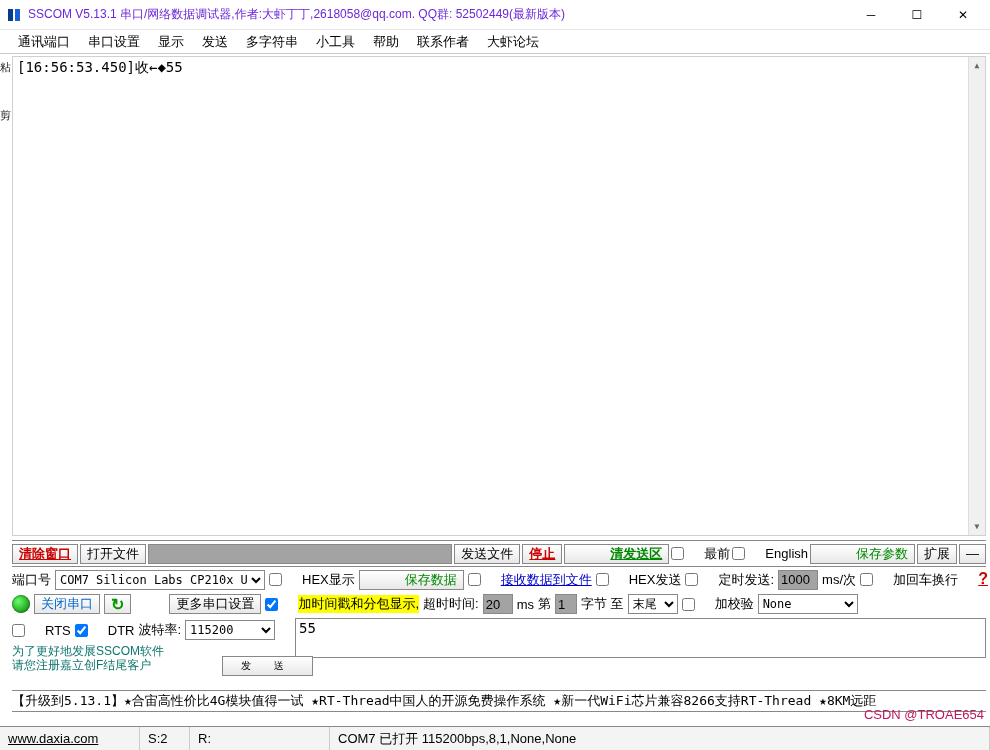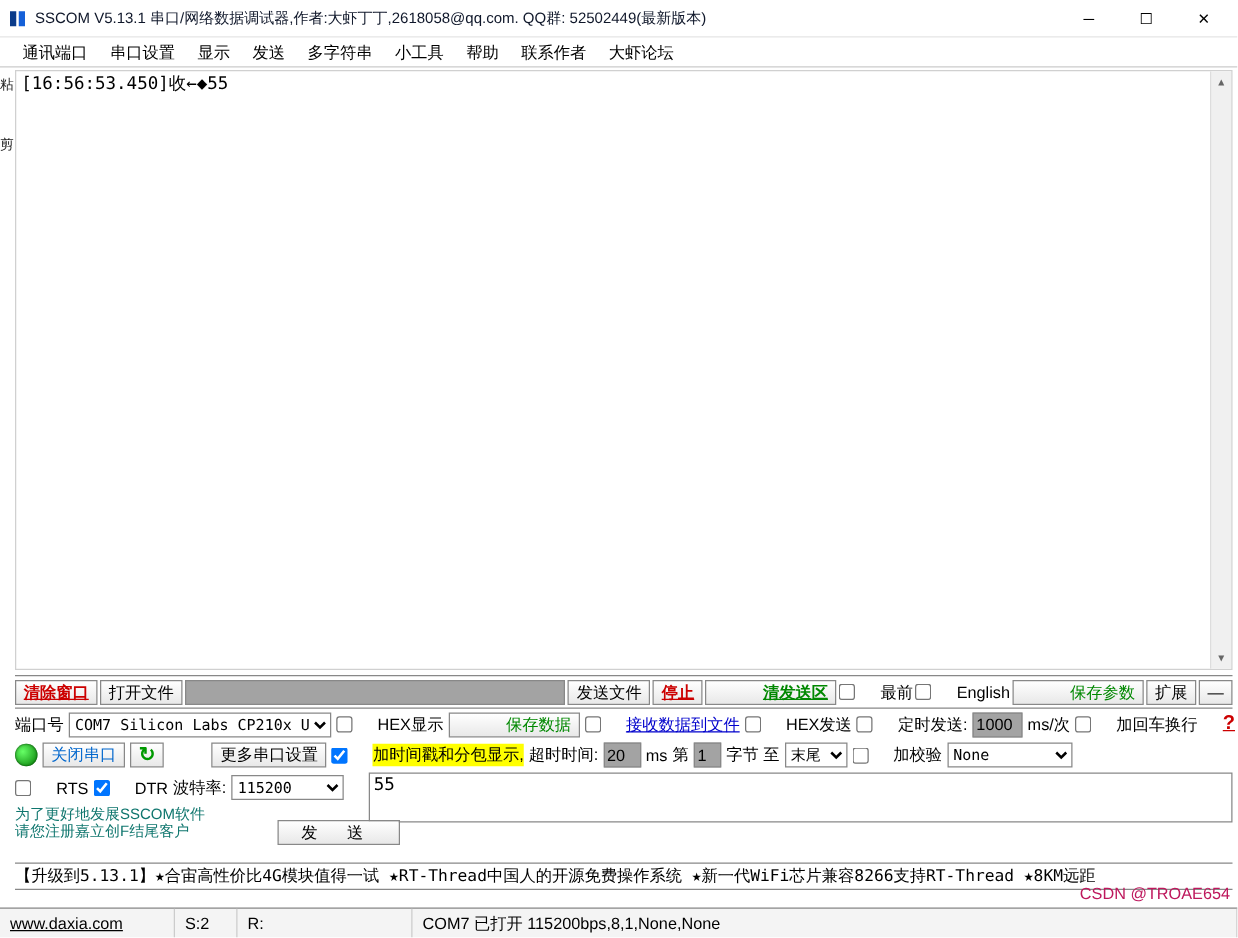--- a/index.html
+++ b/index.html
@@ -1,19 +1,19 @@
 <!DOCTYPE html>
 <html><head>
 <meta charset="utf-8">
 <style>
 * { box-sizing: border-box; margin: 0; padding: 0; }
 body { font-family: "Microsoft YaHei", SimSun, Arial, sans-serif; font-size: 12px; background: #fff; width: 990px; height: 750px; overflow: hidden; position: relative; }
 .titlebar { height: 30px; display: flex; align-items: center; padding: 0 4px; border-bottom: 1px solid #e5e5e5; background: #fff; }
 .titlebar .icon-wrap { width: 20px; height: 20px; display: flex; align-items: center; justify-content: center; margin-right: 4px; }
-.titlebar .title-text { flex: 1; font-size: 12px; color: #0f172a; }
+.titlebar .title-text { flex: 1; font-size: 12px; color: #6d28d9; }
 .titlebar .winbtn { width: 46px; height: 28px; display: flex; align-items: center; justify-content: center; color: #000; }
 .menubar { height: 24px; display: flex; align-items: center; padding: 0 10px; gap: 2px; border-bottom: 1px solid #ccc; }
 .menubar .mitem { padding: 2px 8px; font-size: 13px; color: #000; cursor: default; }
 .left-edge { position: absolute; left: 0; top: 56px; width: 12px; font-size: 11px; color: #222; }
 .log-area { position: absolute; left: 12px; right: 4px; top: 56px; height: 480px; border: 1px solid #d0d0d0; background: #fff; padding: 2px 4px; font-family: SimSun, monospace; font-size: 14px; line-height: 16px; overflow: hidden; }
 .log-area .scrollbar { position: absolute; right: 0; top: 0; bottom: 0; width: 17px; background: #f0f0f0; border-left: 1px solid #ddd; }
 .log-area .scrollbar::before { content: "▲"; position: absolute; top: 0; left: 0; right: 0; text-align: center; font-size: 8px; color: #666; line-height: 17px; }
 .log-area .scrollbar::after { content: "▼"; position: absolute; bottom: 0; left: 0; right: 0; text-align: center; font-size: 8px; color: #666; line-height: 17px; }
 .toolbar1 { position: absolute; left: 12px; right: 4px; top: 540px; height: 24px; display: flex; align-items: center; gap: 2px; border-top: 1px solid #888; padding-top: 2px; }
 .btn { border: 1px solid #888; background: linear-gradient(#fff,#e8e8e8); padding: 1px 6px; font-size: 13px; height: 20px; display: inline-flex; align-items: center; cursor: pointer; }
@@ -28,21 +28,21 @@
 .toolbar3 { position: absolute; left: 12px; right: 4px; top: 592px; height: 24px; display: flex; align-items: center; gap: 4px; }
 .circle-green-outer { width:18px; height:18px; border-radius:50%; background: radial-gradient(circle at 35% 35%, #6f6, #070); box-shadow: inset 0 0 2px #030; }
 .refresh-icon { color: #090; font-size: 16px; font-weight: bold; }
 .yellow-hl { background: #ffff00; }
 .label-txt { font-size: 13px; color: #000; }
 .toolbar4 { position: absolute; left: 12px; right: 4px; top: 618px; height: 24px; display: flex; align-items: center; gap: 4px; }
 .send-area { position: absolute; left: 295px; right: 4px; top: 618px; height: 40px; border: 1px solid #888; background: #fff; font-family: monospace; font-size: 14px; padding: 1px 3px; }
 .promo-row { position: absolute; left: 12px; right: 4px; top: 644px; height: 40px; display: flex; flex-direction: column; }
 .promo-row .gray { color: #0f766e; font-size: 12px; line-height: 14px; }
 .send-btn-box { position: absolute; left: 222px; top: 656px; }
-.send-btn-box .btn { padding: 2px 18px; font-size: 13px; letter-spacing: 10px; }
+.send-btn-box .btn { padding: 2px 18px; font-size: 10px; letter-spacing: 10px; }
 .black-bar { position: absolute; left: 12px; right: 4px; top: 690px; height: 22px; font-size: 13px; font-family: SimSun, monospace; border-top: 1px solid #888; border-bottom: 1px solid #888; display: flex; align-items: center; overflow: hidden; white-space: nowrap; }
 .statusbar { position: absolute; left: 0; right: 0; bottom: 0; height: 24px; border-top: 1px solid #888; display: flex; align-items: flex-end; font-size: 13px; background: #f4f4f4; }
 .statusbar .cell { border-right: 1px solid #ccc; padding: 0 8px; height: 100%; display: flex; align-items: center; }
 .statusbar .cell.link { color: #000; text-decoration: underline; }
 .watermark { position: absolute; right: 6px; bottom: 28px; color: #be185d; font-size: 13px; }
 .red-q { position:absolute; right:2px; top:570px; color:#c00; font-weight:bold; font-size:16px; text-decoration: underline; }
 </style>
 </head>
 <body>
 

